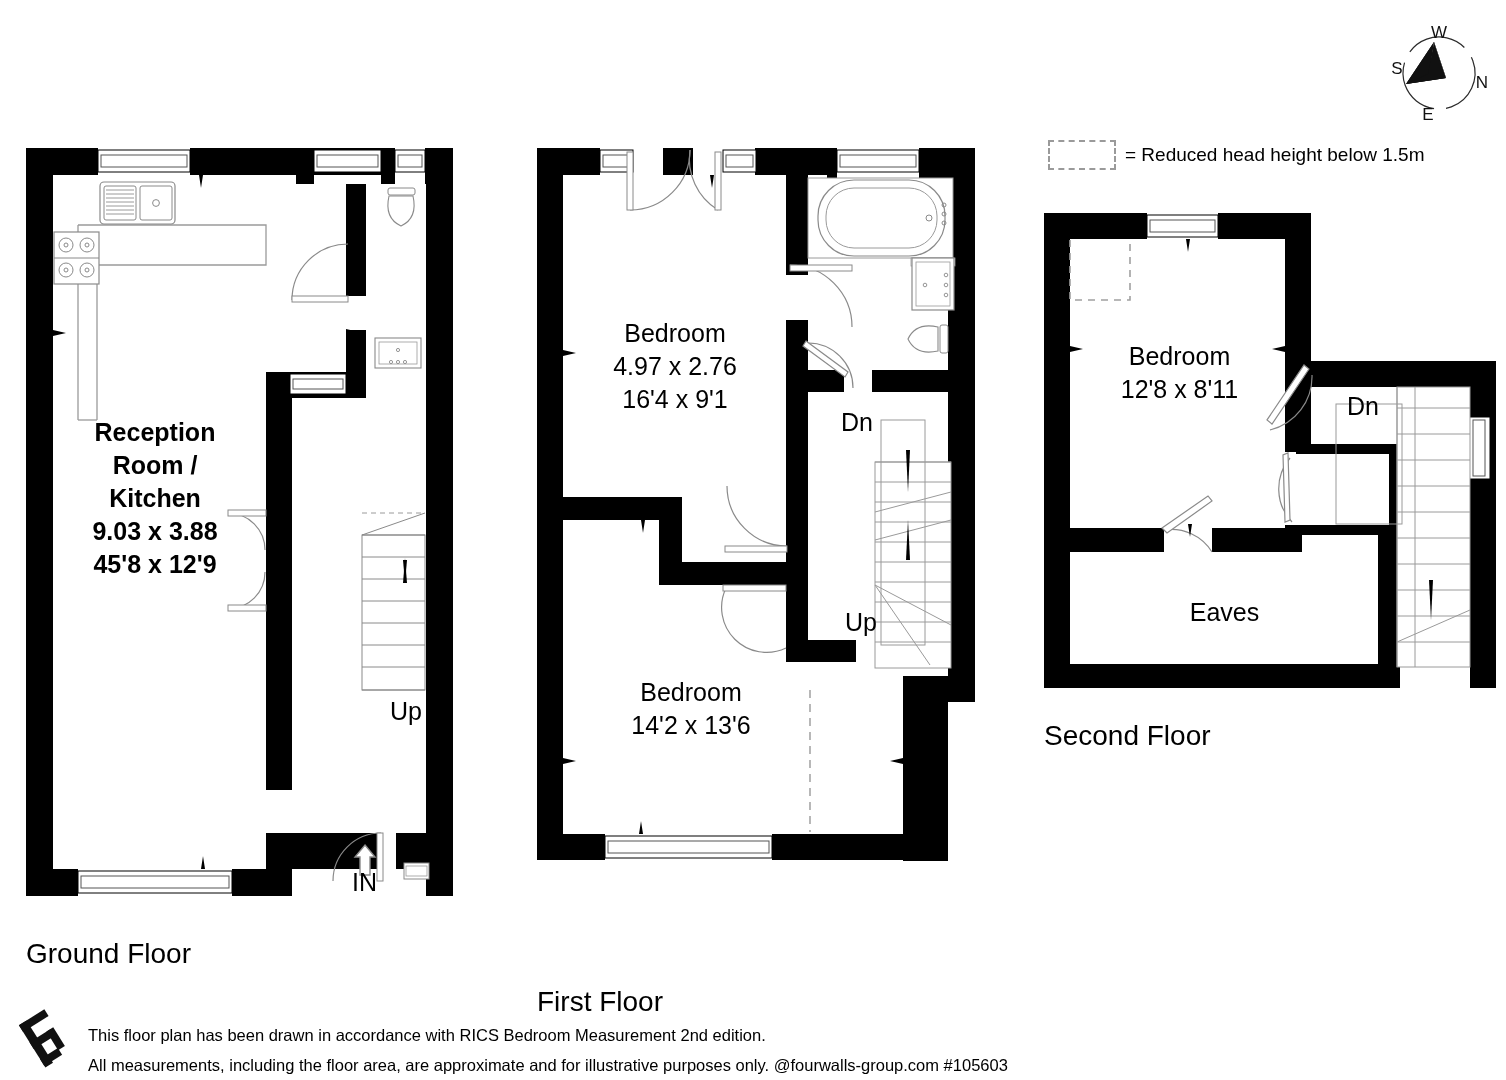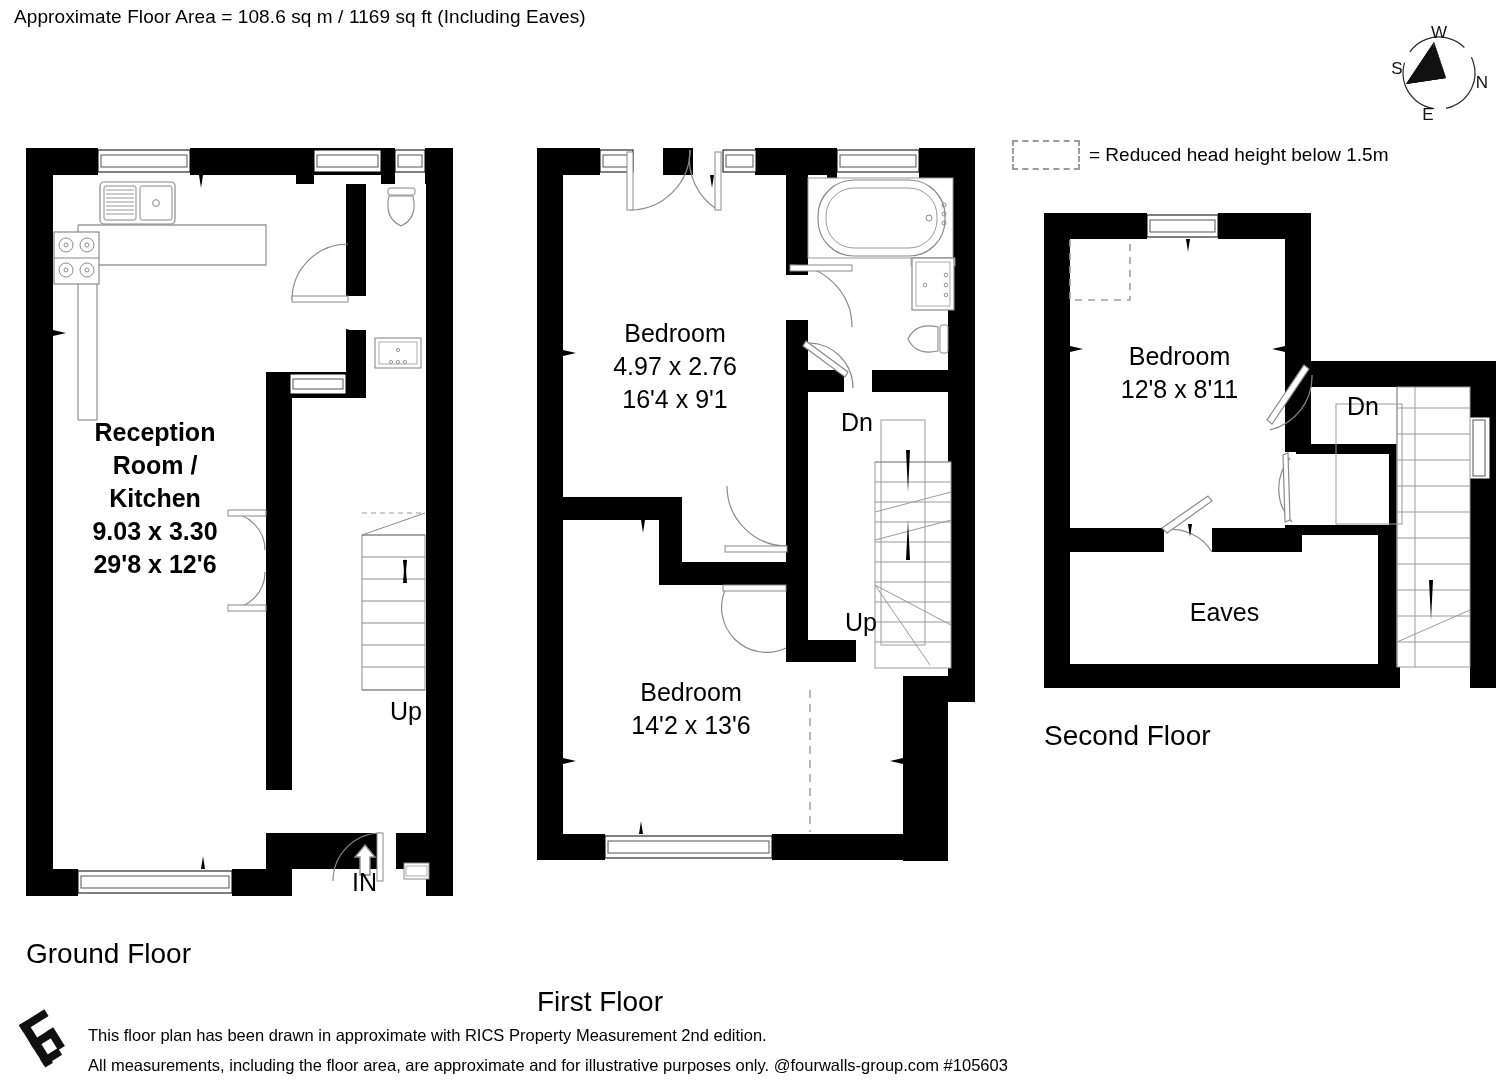--- a/index.html
+++ b/index.html
@@ -35,21 +35,21 @@
   #compass {
     position: absolute;
     left: 1384px;
     top: 16px;
     width: 110px;
     height: 110px;
   }
   
   #legend {
     position: absolute;
-    left: 1012px;
+    left: 1048px;
     top: 140px;
     display: flex;
     align-items: center;
     gap: 9px;
     white-space: nowrap;
   }
   #legend .swatch {
     width: 68px;
     height: 30px;
     border: 2px dashed #9a9a9a;
@@ -106,21 +106,20 @@
   #footer-lines div { white-space: nowrap; }
 
   svg { display: block; }
   .plan-svg { position: absolute; left: 0; top: 0; }
 </style>
 </head>
 <body>
 
 <div class="root">
 
-  <div id="header-area">Approximate Floor Area = 108.6 sq m / 1169 sq ft (Including Eaves)</div>
 
   <div id="compass">
     <svg width="110" height="110" viewBox="0 0 110 110">
       <circle cx="55" cy="57" r="36" fill="none" stroke="#2b2b2b" stroke-width="1.2" stroke-dasharray="62 12" transform="rotate(-20 55 57)"></circle>
 
       <polygon points="50,26 62,62 22,68" fill="#000000"></polygon>
       <polygon points="50,26 62,62 62,62 38,57" fill="#ffffff" opacity="0"></polygon>
       <path d="M50,26 L62,62 L22,68 Z" fill="#111111"></path>
       <path d="M50,26 L45,60 L62,62 Z" fill="#ffffff"></path>
       <path d="M50,26 L62,62 L22,68 L44,58 Z" fill="#111111"></path>
@@ -481,22 +480,22 @@
       <path d="M1186,239 L1190,239 L1188,252 Z" fill="#000"></path>
       <path d="M1186,528 L1190,528 L1188,515 Z" fill="#000" opacity="0"></path>
       <path d="M1188,524 L1192,524 L1190,537 Z" fill="#000"></path>
     </g>
   </svg>
 
   <div class="room-label" id="gf-room-label" style="left:40px; top:416px; width:230px;font-weight:bold;">
     <span class="rl-name">Reception</span>
     <span class="rl-name">Room /</span>
     <span class="rl-name">Kitchen</span>
-    <span class="rl-dim">9.03 x 3.30</span>
-    <span class="rl-dim">29'8 x 12'6</span>
+    <span class="rl-dim">9.03 x 3.88</span>
+    <span class="rl-dim">45'8 x 12'9</span>
   </div>
   <div class="stair-label" style="left:390px; top:697px;">Up</div>
   <div class="in-label" style="left:352px; top:868px;">IN</div>
 
   <div class="room-label" id="ff-room1-label" style="left:562px; top:317px; width:226px;">
     <span class="rl-name">Bedroom</span>
     <span class="rl-dim">4.97 x 2.76</span>
     <span class="rl-dim">16'4 x 9'1</span>
   </div>
   <div class="room-label" id="ff-room2-label" style="left:578px; top:676px; width:226px;">
@@ -524,17 +523,17 @@
       <g transform="rotate(-32 28 31)" fill="#111">
         <rect x="14" y="6" width="9" height="50"></rect>
         <rect x="14" y="6" width="30" height="8"></rect>
         <rect x="14" y="26" width="25" height="8"></rect>
         <rect x="14" y="46" width="21" height="8"></rect>
         <rect x="34" y="26" width="8" height="22"></rect>
       </g>
     </svg>
   </div>
   <div id="footer-lines">
-    <div>This floor plan has been drawn in approximate with RICS Property Measurement 2nd edition.</div>
+    <div>This floor plan has been drawn in accordance with RICS Bedroom Measurement 2nd edition.</div>
     <div>All measurements, including the floor area, are approximate and for illustrative purposes only. @fourwalls-group.com #105603</div>
   </div>
 
 </div>
 
 </body></html>

